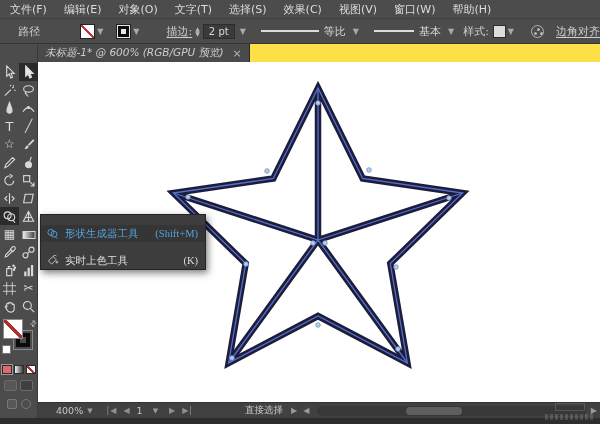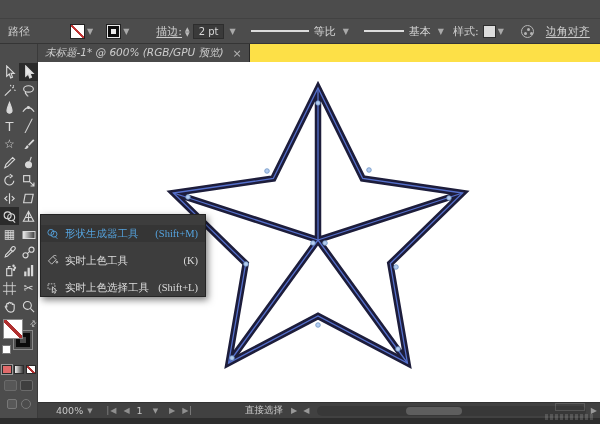--- a/index.html
+++ b/index.html
@@ -8,21 +8,21 @@
   .app { position:relative; width:600px; height:424px; background:#4c4c4c; }
 
   
   .menubar { position:absolute; top:0; left:0; right:0; height:18px; background:#4c4c4c;
              display:flex; align-items:center; padding-left:10px; gap:17px; font-size:11px; color:#dcdcdc; }
   .menubar span { cursor:default; white-space:nowrap; }
 
   
   .optionsbar { position:absolute; top:18px; left:0; right:0; height:26px; background:#4c4c4c;
                 border-top:1px solid #424242; border-bottom:1px solid #353535;
-                display:flex; align-items:center; font-size:11px; padding-left:8px; }
+                display:flex; align-items:center; font-size:11px; padding-left:8px;justify-content:flex-end; }
   .ob-label { color:#cfcfcf; }
   .link { color:#cfcfcf; text-decoration:underline; text-underline-offset:2px; }
   .chev { color:#a9a9a9; font-size:8px; margin:0 3px 0 2px; }
   .swatch-fill { width:15px; height:15px; background:#fff; border:1px solid #222; margin-left:40px;
                  background-image:linear-gradient(45deg, transparent 44%, #c03434 44%, #c03434 56%, transparent 56%); }
   .swatch-stroke { width:15px; height:15px; background:#e8e8e8; border:1px solid #222; margin-left:10px;
                    display:flex; align-items:center; justify-content:center; }
   .swatch-stroke .ring { width:11px; height:11px; border:3.5px solid #0c0c0c; background:#e8e8e8; }
   .stroke-group { display:flex; align-items:center; margin-left:24px; gap:3px; }
   .stepper { display:flex; flex-direction:column; line-height:5px; font-size:6px; color:#bbb; }
@@ -194,20 +194,31 @@
           <path d="M8.5 3 C9.8 1.6 11.8 1.4 12.8 2.4"></path>
           <circle cx="13.4" cy="10" r="1.1"></circle>
         </symbol>
       <symbol id="sy-bucketsel" viewBox="0 0 16 16">
           <rect x="2.5" y="3.5" width="8.5" height="6.5" stroke-dasharray="2 1.4"></rect>
           <path d="M8 7 l5 5 l-2.2 .2 l1 2.3 l-1.5 .6 l-1 -2.3 l-1.6 1.5 Z"></path>
         </symbol>
     </defs>
   </svg>
 
+  <div class="menubar">
+    <span>文件(F)</span>
+    <span>编辑(E)</span>
+    <span>对象(O)</span>
+    <span>文字(T)</span>
+    <span>选择(S)</span>
+    <span>效果(C)</span>
+    <span>视图(V)</span>
+    <span>窗口(W)</span>
+    <span>帮助(H)</span>
+  </div>
 
   <div class="optionsbar">
     <span class="ob-label">路径</span>
     <span class="swatch-fill"></span>
     <span class="chev">▼</span>
     <span class="swatch-stroke">
         <span class="ring"></span>
       </span>
     <span class="chev">▼</span>
     <div class="stroke-group">
@@ -441,27 +452,20 @@
         <span>形状生成器工具</span>
         <span class="sc">(Shift+M)</span>
       </div>
       <div class="fitem">
         <svg class="ficon">
             <use href="#sy-bucket"></use>
           </svg>
         <span>实时上色工具</span>
         <span class="sc">(K)</span>
       </div>
-      <div class="fitem">
-        <svg class="ficon">
-            <use href="#sy-bucketsel"></use>
-          </svg>
-        <span>实时上色选择工具</span>
-        <span class="sc">(Shift+L)</span>
-      </div>
     </div>
   </div>
 
   <div class="statusbar">
     <span class="sb-zoom">400%</span>
     <span class="sb-chev">▼</span>
     <span class="sb-nav">
       <span>|◀</span>
       <span>◀</span>
       <span style="color:#c8c8c8;font-size:9.5px;letter-spacing:0">1</span>

